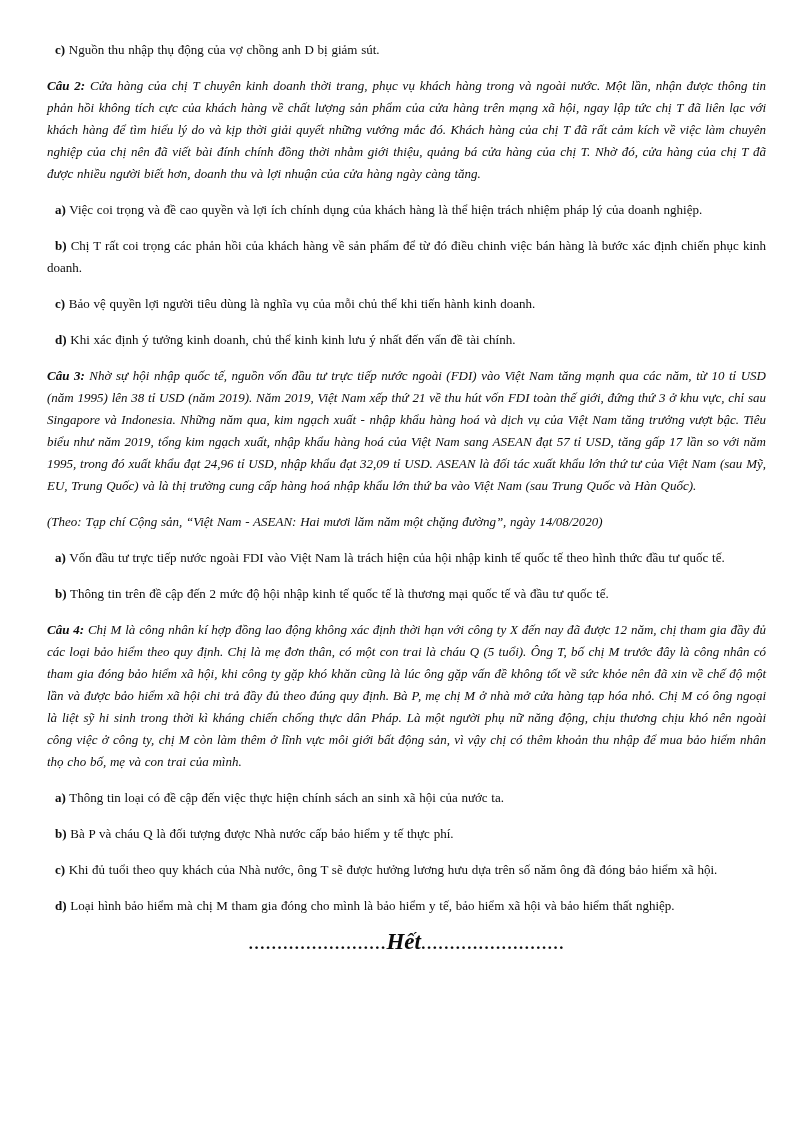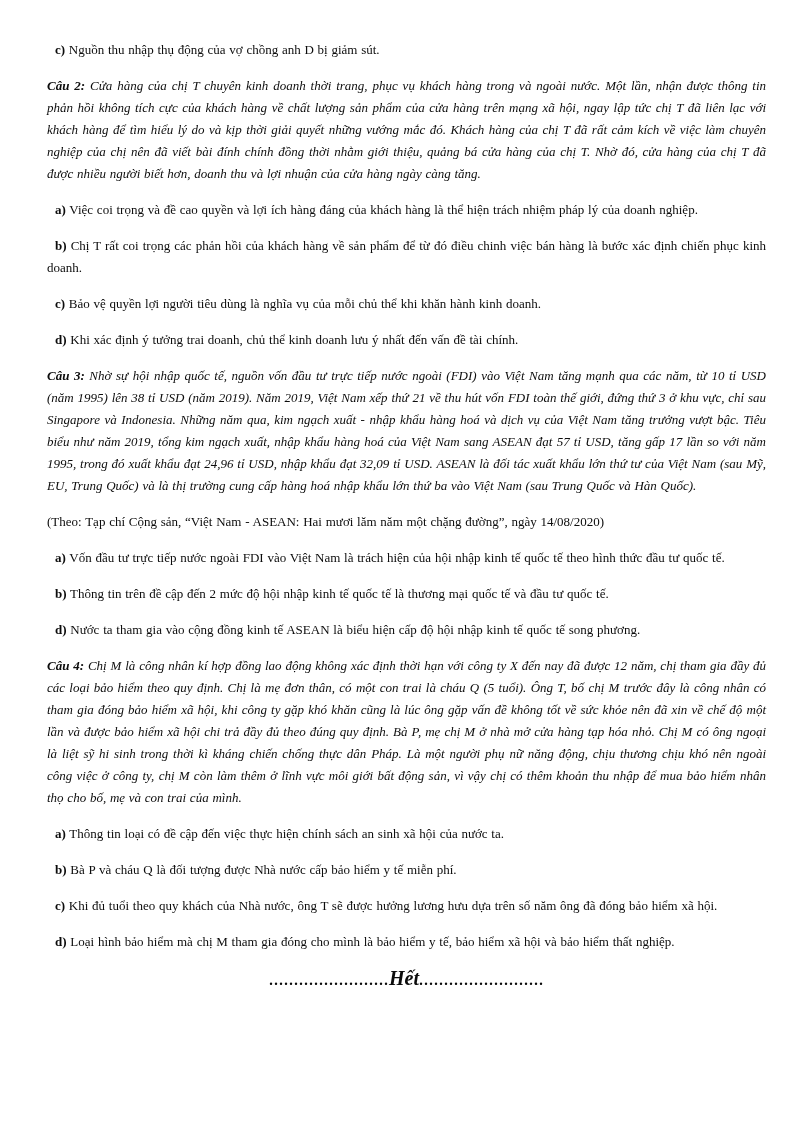--- a/index.html
+++ b/index.html
@@ -20,51 +20,51 @@
   p.para {
     margin: 14px;
     font-size: 13px;
     line-height: 22px;
     text-align: justify;
     word-spacing: 0.5px;
   }
   p.option { text-indent: 8px; }
   p.question { text-indent: 0; font-style: italic; }
   p.citation {
+    font-style: italic;
     text-indent: 0;
   }
   .prefix { font-weight: bold; }
   p.footer-line {
     margin: 0;
-    font-size: 20px;
+    font-size: 23px;
     line-height: 22px;
     text-align: center;
     font-style: italic;
   }
   .het {
     font-weight: bold;
     font-style: italic;
   }
 </style>
 </head>
 <body>
 
 <main class="page">
   <div id="paragraphs">
       <p class="para option"><b class="prefix">c)</b> <span>Nguồn thu nhập thụ động của vợ chồng anh D bị giảm sút.</span></p>
       <p class="para question"><b class="prefix">Câu 2:</b> <span>Cửa hàng của chị T chuyên kinh doanh thời trang, phục vụ khách hàng trong và ngoài nước. Một lần, nhận được thông tin phản hồi không tích cực của khách hàng về chất lượng sản phẩm của cửa hàng trên mạng xã hội, ngay lập tức chị T đã liên lạc với khách hàng để tìm hiểu lý do và kịp thời giải quyết những vướng mắc đó. Khách hàng của chị T đã rất cảm kích về việc làm chuyên nghiệp của chị nên đã viết bài đính chính đồng thời nhằm giới thiệu, quảng bá cửa hàng của chị T. Nhờ đó, cửa hàng của chị T đã được nhiều người biết hơn, doanh thu và lợi nhuận của cửa hàng ngày càng tăng.</span></p>
-      <p class="para option"><b class="prefix">a)</b> <span>Việc coi trọng và đề cao quyền và lợi ích hàng đáng của khách hàng là thể hiện trách nhiệm pháp lý của doanh nghiệp.</span></p>
+      <p class="para option"><b class="prefix">a)</b> <span>Việc coi trọng và đề cao quyền và lợi ích chính dụng của khách hàng là thể hiện trách nhiệm pháp lý của doanh nghiệp.</span></p>
       <p class="para option"><b class="prefix">b)</b> <span>Chị T rất coi trọng các phản hồi của khách hàng về sản phẩm để từ đó điều chinh việc bán hàng là bước xác định chiến phục kinh doanh.</span></p>
-      <p class="para option"><b class="prefix">c)</b> <span>Bảo vệ quyền lợi người tiêu dùng là nghĩa vụ của mỗi chủ thể khi khăn hành kinh doanh.</span></p>
-      <p class="para option"><b class="prefix">d)</b> <span>Khi xác định ý tưởng trai doanh, chủ thể kinh doanh lưu ý nhất đến vấn đề tài chính.</span></p>
+      <p class="para option"><b class="prefix">c)</b> <span>Bảo vệ quyền lợi người tiêu dùng là nghĩa vụ của mỗi chủ thể khi tiến hành kinh doanh.</span></p>
+      <p class="para option"><b class="prefix">d)</b> <span>Khi xác định ý tưởng kinh doanh, chủ thể kinh kinh lưu ý nhất đến vấn đề tài chính.</span></p>
       <p class="para question"><b class="prefix">Câu 3:</b> <span>Nhờ sự hội nhập quốc tế, nguồn vốn đầu tư trực tiếp nước ngoài (FDI) vào Việt Nam tăng mạnh qua các năm, từ 10 tỉ USD (năm 1995) lên 38 tỉ USD (năm 2019). Năm 2019, Việt Nam xếp thứ 21 về thu hút vốn FDI toàn thế giới, đứng thứ 3 ở khu vực, chỉ sau Singapore và Indonesia. Những năm qua, kim ngạch xuất - nhập khẩu hàng hoá và dịch vụ của Việt Nam tăng trưởng vượt bậc. Tiêu biểu như năm 2019, tổng kim ngạch xuất, nhập khẩu hàng hoá của Việt Nam sang ASEAN đạt 57 tỉ USD, tăng gấp 17 lần so với năm 1995, trong đó xuất khẩu đạt 24,96 tỉ USD, nhập khẩu đạt 32,09 tỉ USD. ASEAN là đối tác xuất khẩu lớn thứ tư của Việt Nam (sau Mỹ, EU, Trung Quốc) và là thị trường cung cấp hàng hoá nhập khẩu lớn thứ ba vào Việt Nam (sau Trung Quốc và Hàn Quốc).</span></p>
       <p class="para citation"><span>(Theo: Tạp chí Cộng sản, “Việt Nam - ASEAN: Hai mươi lăm năm một chặng đường”, ngày 14/08/2020)</span></p>
       <p class="para option"><b class="prefix">a)</b> <span>Vốn đầu tư trực tiếp nước ngoài FDI vào Việt Nam là trách hiện của hội nhập kinh tế quốc tế theo hình thức đầu tư quốc tế.</span></p>
       <p class="para option"><b class="prefix">b)</b> <span>Thông tin trên đề cập đến 2 mức độ hội nhập kinh tế quốc tế là thương mại quốc tế và đầu tư quốc tế.</span></p>
-      <p class="para option"><b class="prefix">d)</b> <span>Nước ta tham gia vào cộng đồng kinh tế ASEAN là biểu hiện cấp độ hội nhập kinh tế quốc tế song phương.</span></p>
       <p class="para question"><b class="prefix">Câu 4:</b> <span>Chị M là công nhân kí hợp đồng lao động không xác định thời hạn với công ty X đến nay đã được 12 năm, chị tham gia đầy đủ các loại bảo hiểm theo quy định. Chị là mẹ đơn thân, có một con trai là cháu Q (5 tuổi). Ông T, bố chị M trước đây là công nhân có tham gia đóng bảo hiểm xã hội, khi công ty gặp khó khăn cũng là lúc ông gặp vấn đề không tốt về sức khỏe nên đã xin về chế độ một lần và được bảo hiểm xã hội chi trả đầy đủ theo đúng quy định. Bà P, mẹ chị M ở nhà mở cửa hàng tạp hóa nhỏ. Chị M có ông ngoại là liệt sỹ hi sinh trong thời kì kháng chiến chống thực dân Pháp. Là một người phụ nữ năng động, chịu thương chịu khó nên ngoài công việc ở công ty, chị M còn làm thêm ở lĩnh vực môi giới bất động sản, vì vậy chị có thêm khoản thu nhập để mua bảo hiểm nhân thọ cho bố, mẹ và con trai của mình.</span></p>
       <p class="para option"><b class="prefix">a)</b> <span>Thông tin loại có đề cập đến việc thực hiện chính sách an sinh xã hội của nước ta.</span></p>
-      <p class="para option"><b class="prefix">b)</b> <span>Bà P và cháu Q là đối tượng được Nhà nước cấp bảo hiểm y tế miễn phí.</span></p>
+      <p class="para option"><b class="prefix">b)</b> <span>Bà P và cháu Q là đối tượng được Nhà nước cấp bảo hiểm y tế thực phí.</span></p>
       <p class="para option"><b class="prefix">c)</b> <span>Khi đủ tuổi theo quy khách của Nhà nước, ông T sẽ được hưởng lương hưu dựa trên số năm ông đã đóng bảo hiểm xã hội.</span></p>
       <p class="para option"><b class="prefix">d)</b> <span>Loại hình bảo hiểm mà chị M tham gia đóng cho mình là bảo hiểm y tế, bảo hiểm xã hội và bảo hiểm thất nghiệp.</span></p>
     </div>
   <p class="footer-line"><span>........................</span><span class="het">Hết</span><span>.........................</span></p>
 </main>
 
 </body></html>

